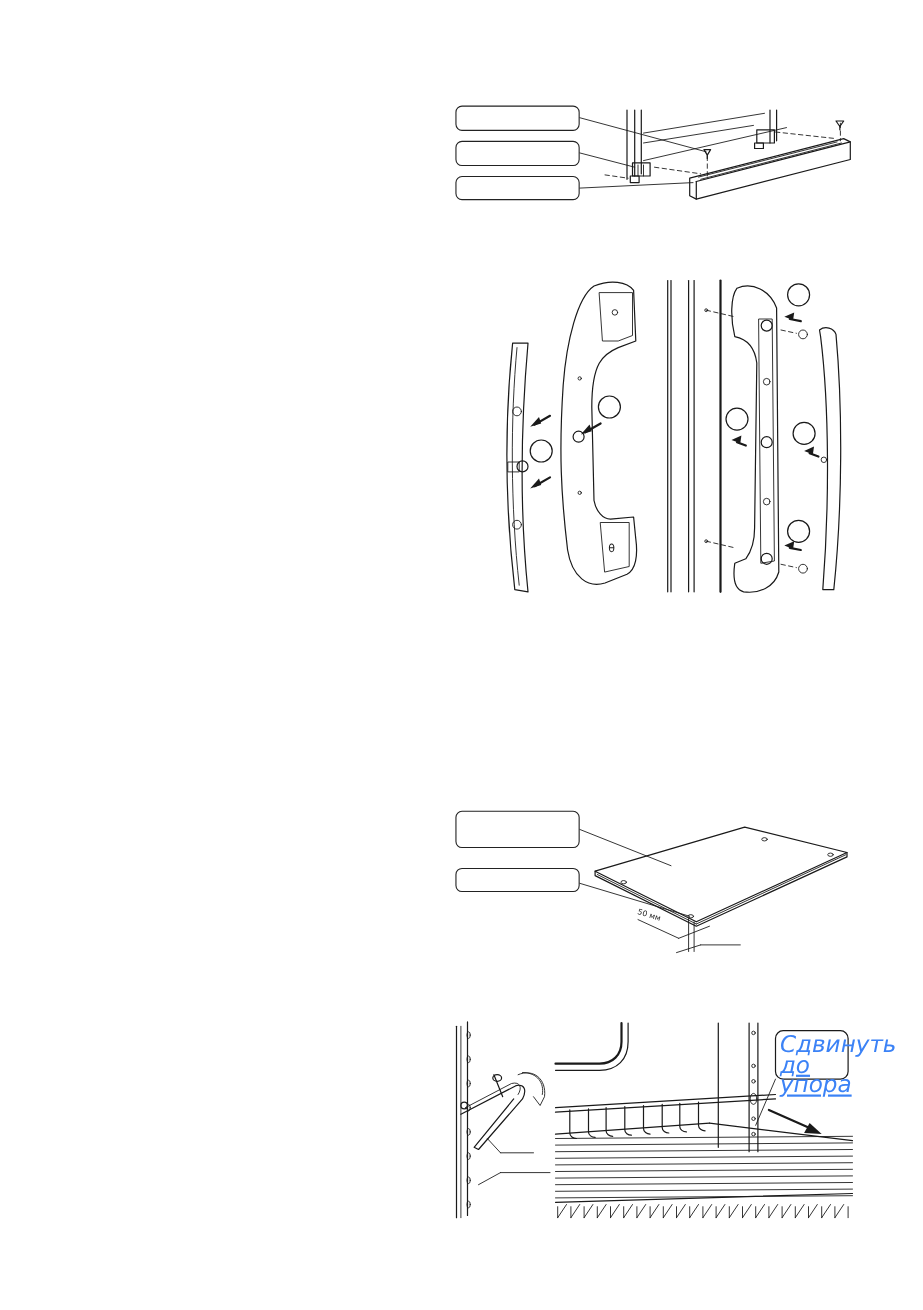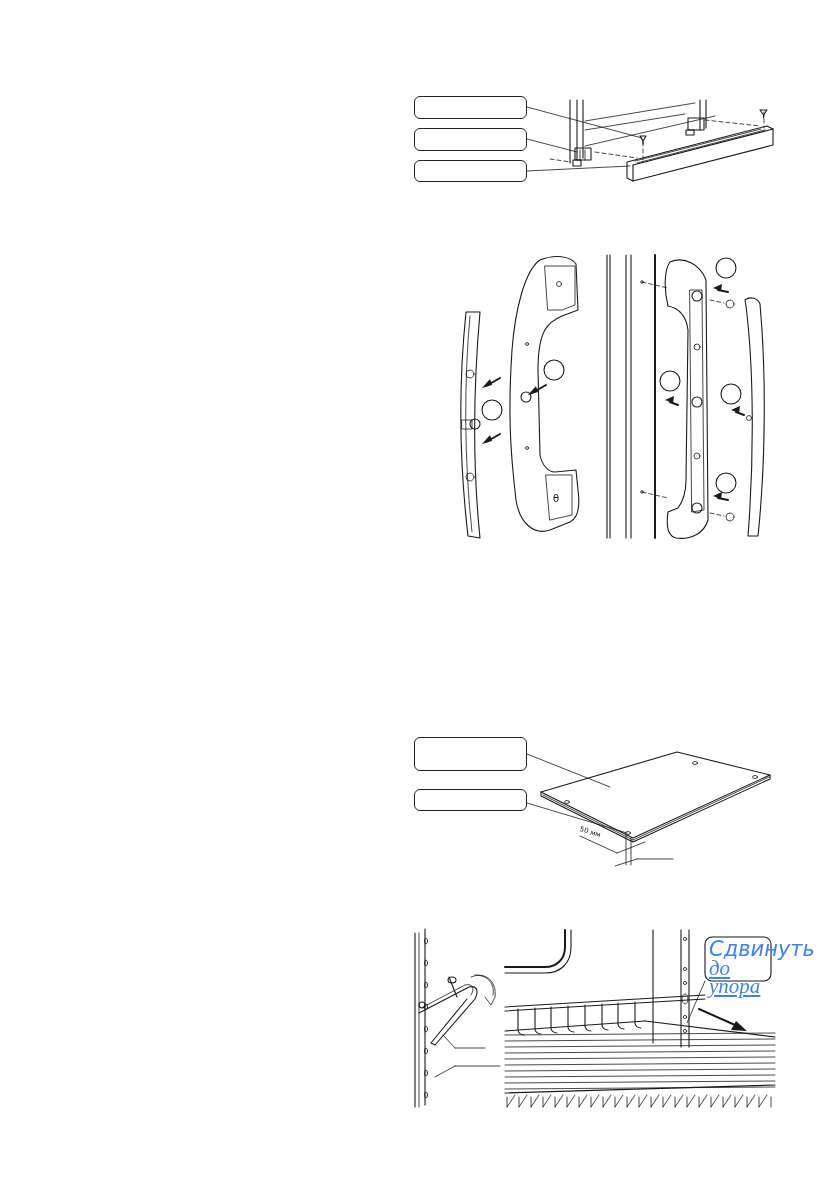--- a/index.html
+++ b/index.html
@@ -251,14 +251,14 @@
     </g>
 
     <line class="ink thick" x1="294" y1="84" x2="330" y2="100"></line>
     <path d="M342 106 l-16 -1 l5 -9 z" fill="#1a1a1a"></path>
 
     <line class="ink thin" x1="300" y1="56" x2="282" y2="98"></line>
 
     <rect class="ink med" x="300" y="12" width="66" height="44" rx="7" ry="7" fill="#fff"></rect>
   </svg>
   <div class="callout-text" style="left:304px;top:15px;">Сдвинуть</div>
-  <div class="callout-text" style="left:304px;top:34px;text-decoration:underline;font-family:Liberation Serif, serif;">до упора</div>
+  <div class="callout-text" style="left:304px;top:34px;text-decoration:underline;">до упора</div>
 </div>
 
 </body></html>

